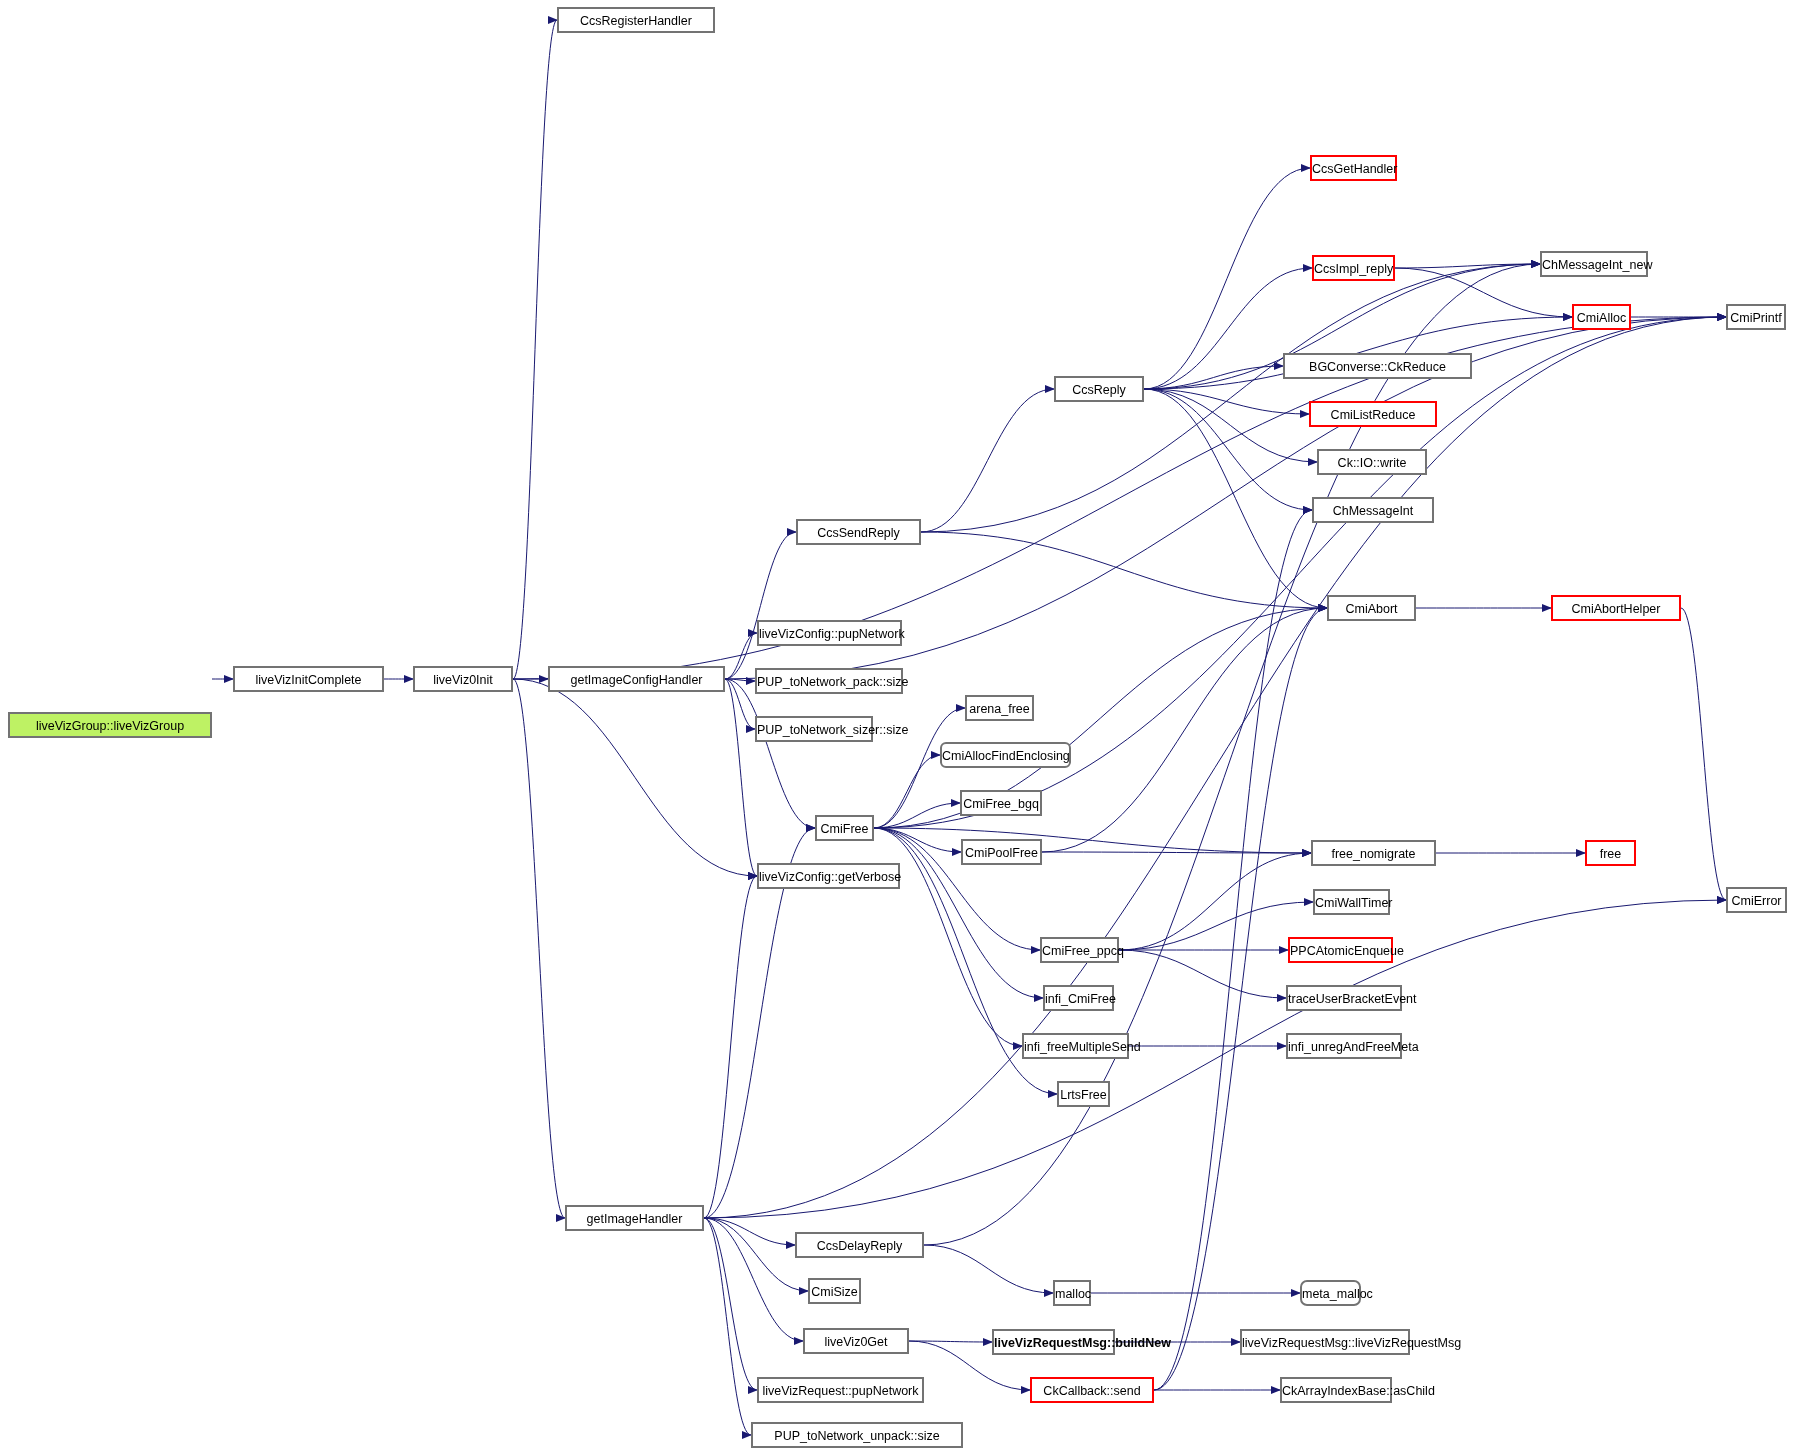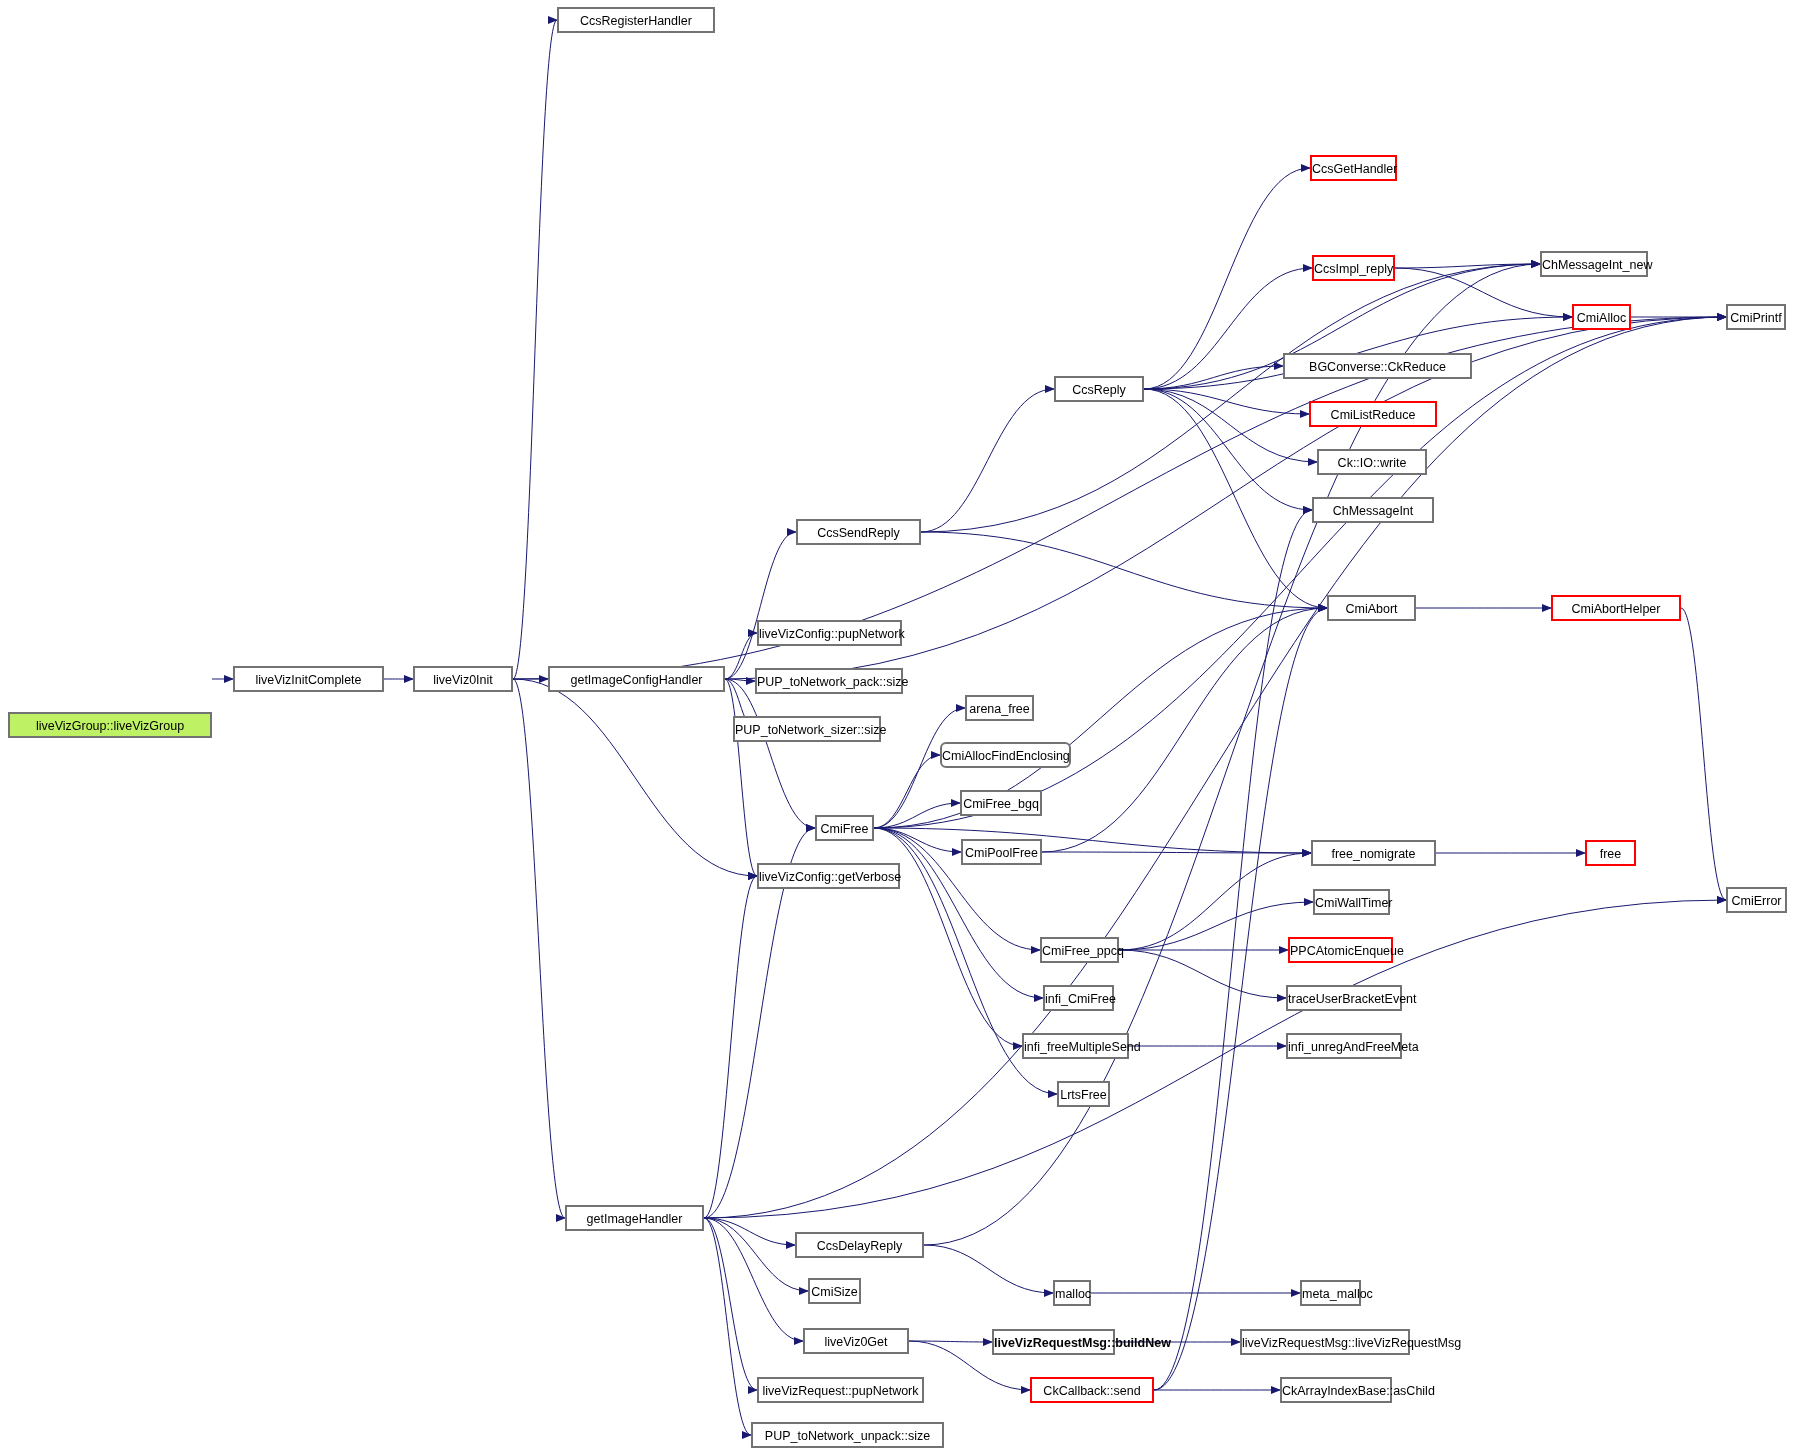--- a/index.html
+++ b/index.html
@@ -96,28 +96,28 @@
 <div id="node-layer">
     <div class="node root" style="left: 8px; top: 666px; width: 204px;">liveVizGroup::liveVizGroup</div>
     <div class="node" style="left: 233px; top: 666px; width: 151px;">liveVizInitComplete</div>
     <div class="node" style="left: 413px; top: 666px; width: 100px;">liveViz0Init</div>
     <div class="node" style="left: 557px; top: 7px; width: 158px;">CcsRegisterHandler</div>
     <div class="node" style="left: 548px; top: 666px; width: 177px;">getImageConfigHandler</div>
     <div class="node" style="left: 565px; top: 1205px; width: 139px;">getImageHandler</div>
     <div class="node" style="left: 796px; top: 519px; width: 125px;">CcsSendReply</div>
     <div class="node" style="left: 757px; top: 620px; width: 145px;">liveVizConfig::pupNetwork</div>
     <div class="node" style="left: 755px; top: 668px; width: 148px;">PUP_toNetwork_pack::size</div>
-    <div class="node" style="left: 733px; top: 716px; width: 148px;">PUP_toNetwork_sizer::size</div>
+    <div class="node" style="left: 755px; top: 716px; width: 118px;">PUP_toNetwork_sizer::size</div>
     <div class="node" style="left: 815px; top: 815px; width: 59px;">CmiFree</div>
     <div class="node" style="left: 757px; top: 863px; width: 143px;">liveVizConfig::getVerbose</div>
     <div class="node" style="left: 795px; top: 1232px; width: 129px;">CcsDelayReply</div>
     <div class="node" style="left: 808px; top: 1278px; width: 53px;">CmiSize</div>
     <div class="node" style="left: 803px; top: 1328px; width: 106px;">liveViz0Get</div>
     <div class="node" style="left: 757px; top: 1377px; width: 167px;">liveVizRequest::pupNetwork</div>
-    <div class="node" style="left: 751px; top: 1422px; width: 193px;">PUP_toNetwork_unpack::size</div>
+    <div class="node" style="left: 751px; top: 1422px; width: 212px;">PUP_toNetwork_unpack::size</div>
     <div class="node" style="left: 1054px; top: 376px; width: 90px;">CcsReply</div>
     <div class="node" style="left: 965px; top: 695px; width: 69px;">arena_free</div>
     <div class="node" style="left: 940px; top: 742px; width: 131px; border-radius: 6px;">CmiAllocFindEnclosing</div>
     <div class="node" style="left: 960px; top: 790px; width: 82px;">CmiFree_bgq</div>
     <div class="node" style="left: 961px; top: 839px; width: 81px;">CmiPoolFree</div>
     <div class="node" style="left: 1040px; top: 937px; width: 79px;">CmiFree_ppcq</div>
     <div class="node" style="left: 1043px; top: 985px; width: 71px;">infi_CmiFree</div>
     <div class="node" style="left: 1022px; top: 1033px; width: 107px;">infi_freeMultipleSend</div>
     <div class="node" style="left: 1057px; top: 1081px; width: 53px;">LrtsFree</div>
     <div class="node" style="left: 1053px; top: 1280px; width: 38px;">malloc</div>
@@ -128,21 +128,21 @@
     <div class="node" style="left: 1283px; top: 353px; width: 189px;">BGConverse::CkReduce</div>
     <div class="node red" style="left: 1309px; top: 401px; width: 128px;">CmiListReduce</div>
     <div class="node" style="left: 1317px; top: 449px; width: 110px;">Ck::IO::write</div>
     <div class="node" style="left: 1312px; top: 497px; width: 122px;">ChMessageInt</div>
     <div class="node" style="left: 1327px; top: 595px; width: 89px;">CmiAbort</div>
     <div class="node" style="left: 1311px; top: 840px; width: 125px;">free_nomigrate</div>
     <div class="node" style="left: 1313px; top: 889px; width: 77px;">CmiWallTimer</div>
     <div class="node red" style="left: 1288px; top: 937px; width: 105px;">PPCAtomicEnqueue</div>
     <div class="node" style="left: 1286px; top: 985px; width: 116px;">traceUserBracketEvent</div>
     <div class="node" style="left: 1286px; top: 1033px; width: 116px;">infi_unregAndFreeMeta</div>
-    <div class="node" style="left: 1300px; top: 1280px; width: 61px;">meta_malloc</div>
+    <div class="node" style="left: 1300px; top: 1280px; width: 61px; border-radius: 7px;">meta_malloc</div>
     <div class="node" style="left: 1240px; top: 1329px; width: 170px;">liveVizRequestMsg::liveVizRequestMsg</div>
     <div class="node" style="left: 1280px; top: 1377px; width: 112px;">CkArrayIndexBase::asChild</div>
     <div class="node" style="left: 1540px; top: 251px; width: 108px;">ChMessageInt_new</div>
     <div class="node red" style="left: 1572px; top: 304px; width: 59px;">CmiAlloc</div>
     <div class="node red" style="left: 1551px; top: 595px; width: 130px;">CmiAbortHelper</div>
     <div class="node red" style="left: 1585px; top: 840px; width: 51px;">free</div>
     <div class="node" style="left: 1726px; top: 304px; width: 60px;">CmiPrintf</div>
     <div class="node" style="left: 1726px; top: 887px; width: 61px;">CmiError</div>
   </div>
 

